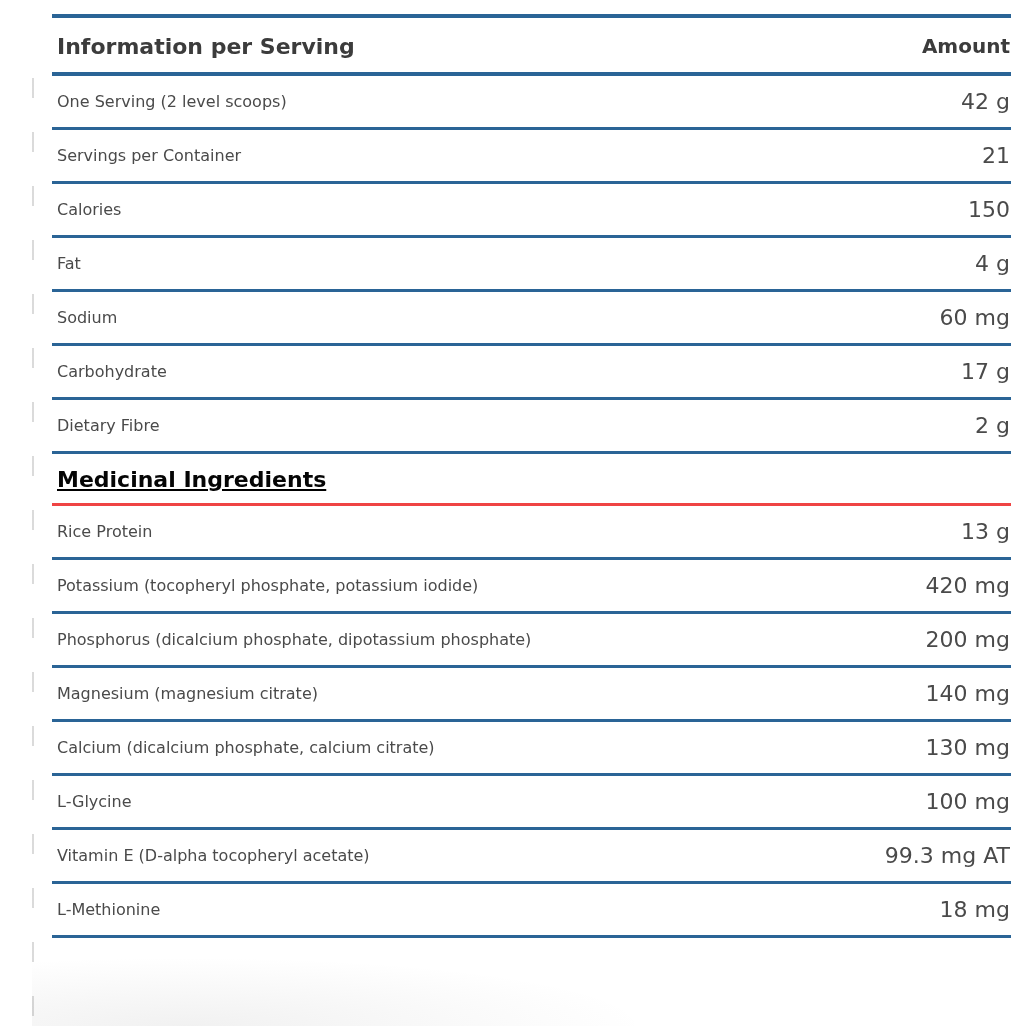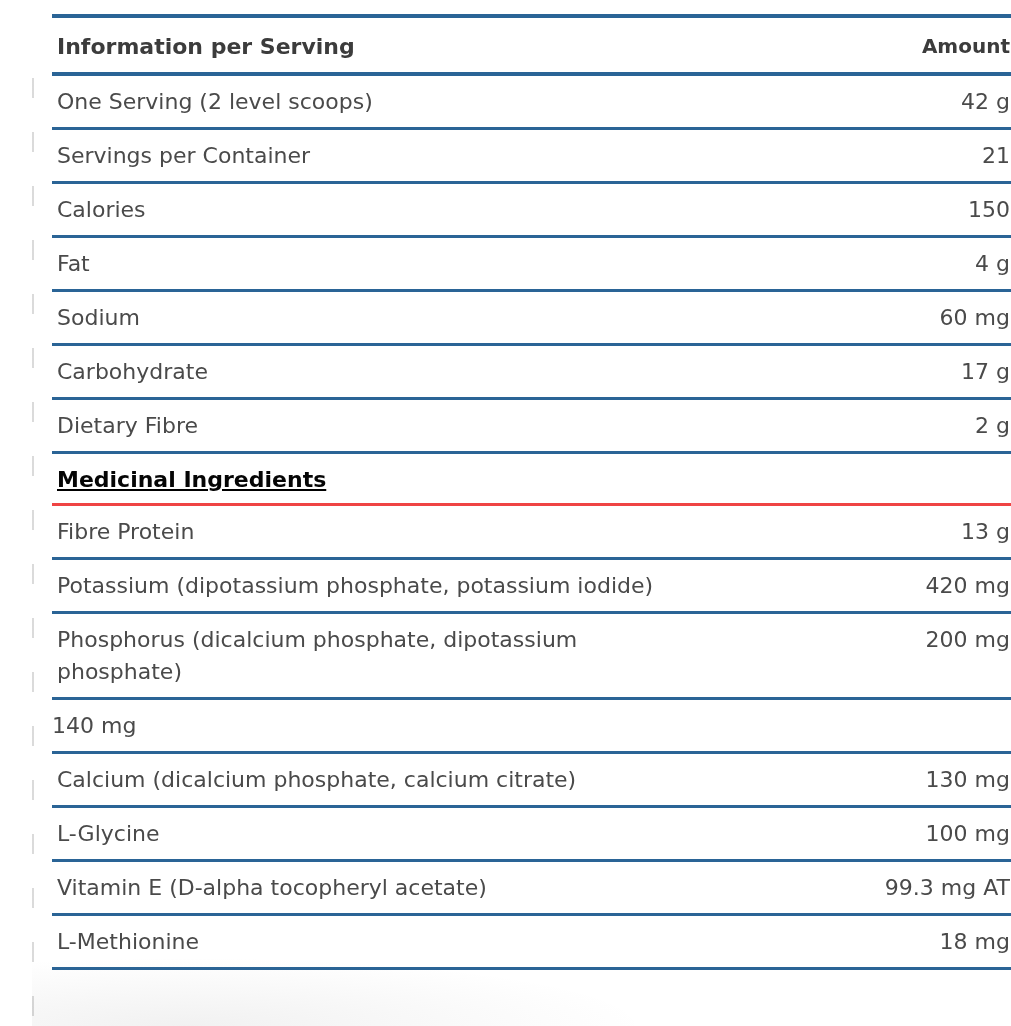--- a/index.html
+++ b/index.html
@@ -57,21 +57,21 @@
   }
   .row {
     display: flex;
     justify-content: space-between;
     align-items: flex-start;
     padding: 10px 0 9px 0;
     border-bottom: 3px solid #2a6496;
     line-height: 32px;
   }
   .row .label {
-    font-size: 22px;
+    font-size: 16px;
     color: #4a4a4a;
     padding-left: 5px;
   }
   .row .amount {
     font-size: 22px;
     color: #4a4a4a;
     padding-right: 20px;
     white-space: nowrap;
     text-align: left;
   }
@@ -144,32 +144,33 @@
           <span class="amount">2 g</span>
         </div>
       </div>
 
     <div class="section-row">
       <span class="label">Medicinal Ingredients</span>
     </div>
 
     <div id="medicinal-rows">
         <div class="row">
-          <span class="label">Fibre Protein</span>
+          <span class="label">Rice Protein</span>
           <span class="amount">13 g</span>
         </div>
         <div class="row">
-          <span class="label">Potassium (dipotassium phosphate, potassium iodide)</span>
+          <span class="label">Potassium (tocopheryl phosphate, potassium iodide)</span>
           <span class="amount">420 mg</span>
         </div>
         <div class="row">
           <span class="label">Phosphorus (dicalcium phosphate, dipotassium phosphate)</span>
           <span class="amount">200 mg</span>
         </div>
         <div class="row">
+          <span class="label">Magnesium (magnesium citrate)</span>
           <span class="amount">140 mg</span>
         </div>
         <div class="row">
           <span class="label">Calcium (dicalcium phosphate, calcium citrate)</span>
           <span class="amount">130 mg</span>
         </div>
         <div class="row">
           <span class="label">L-Glycine</span>
           <span class="amount">100 mg</span>
         </div>

